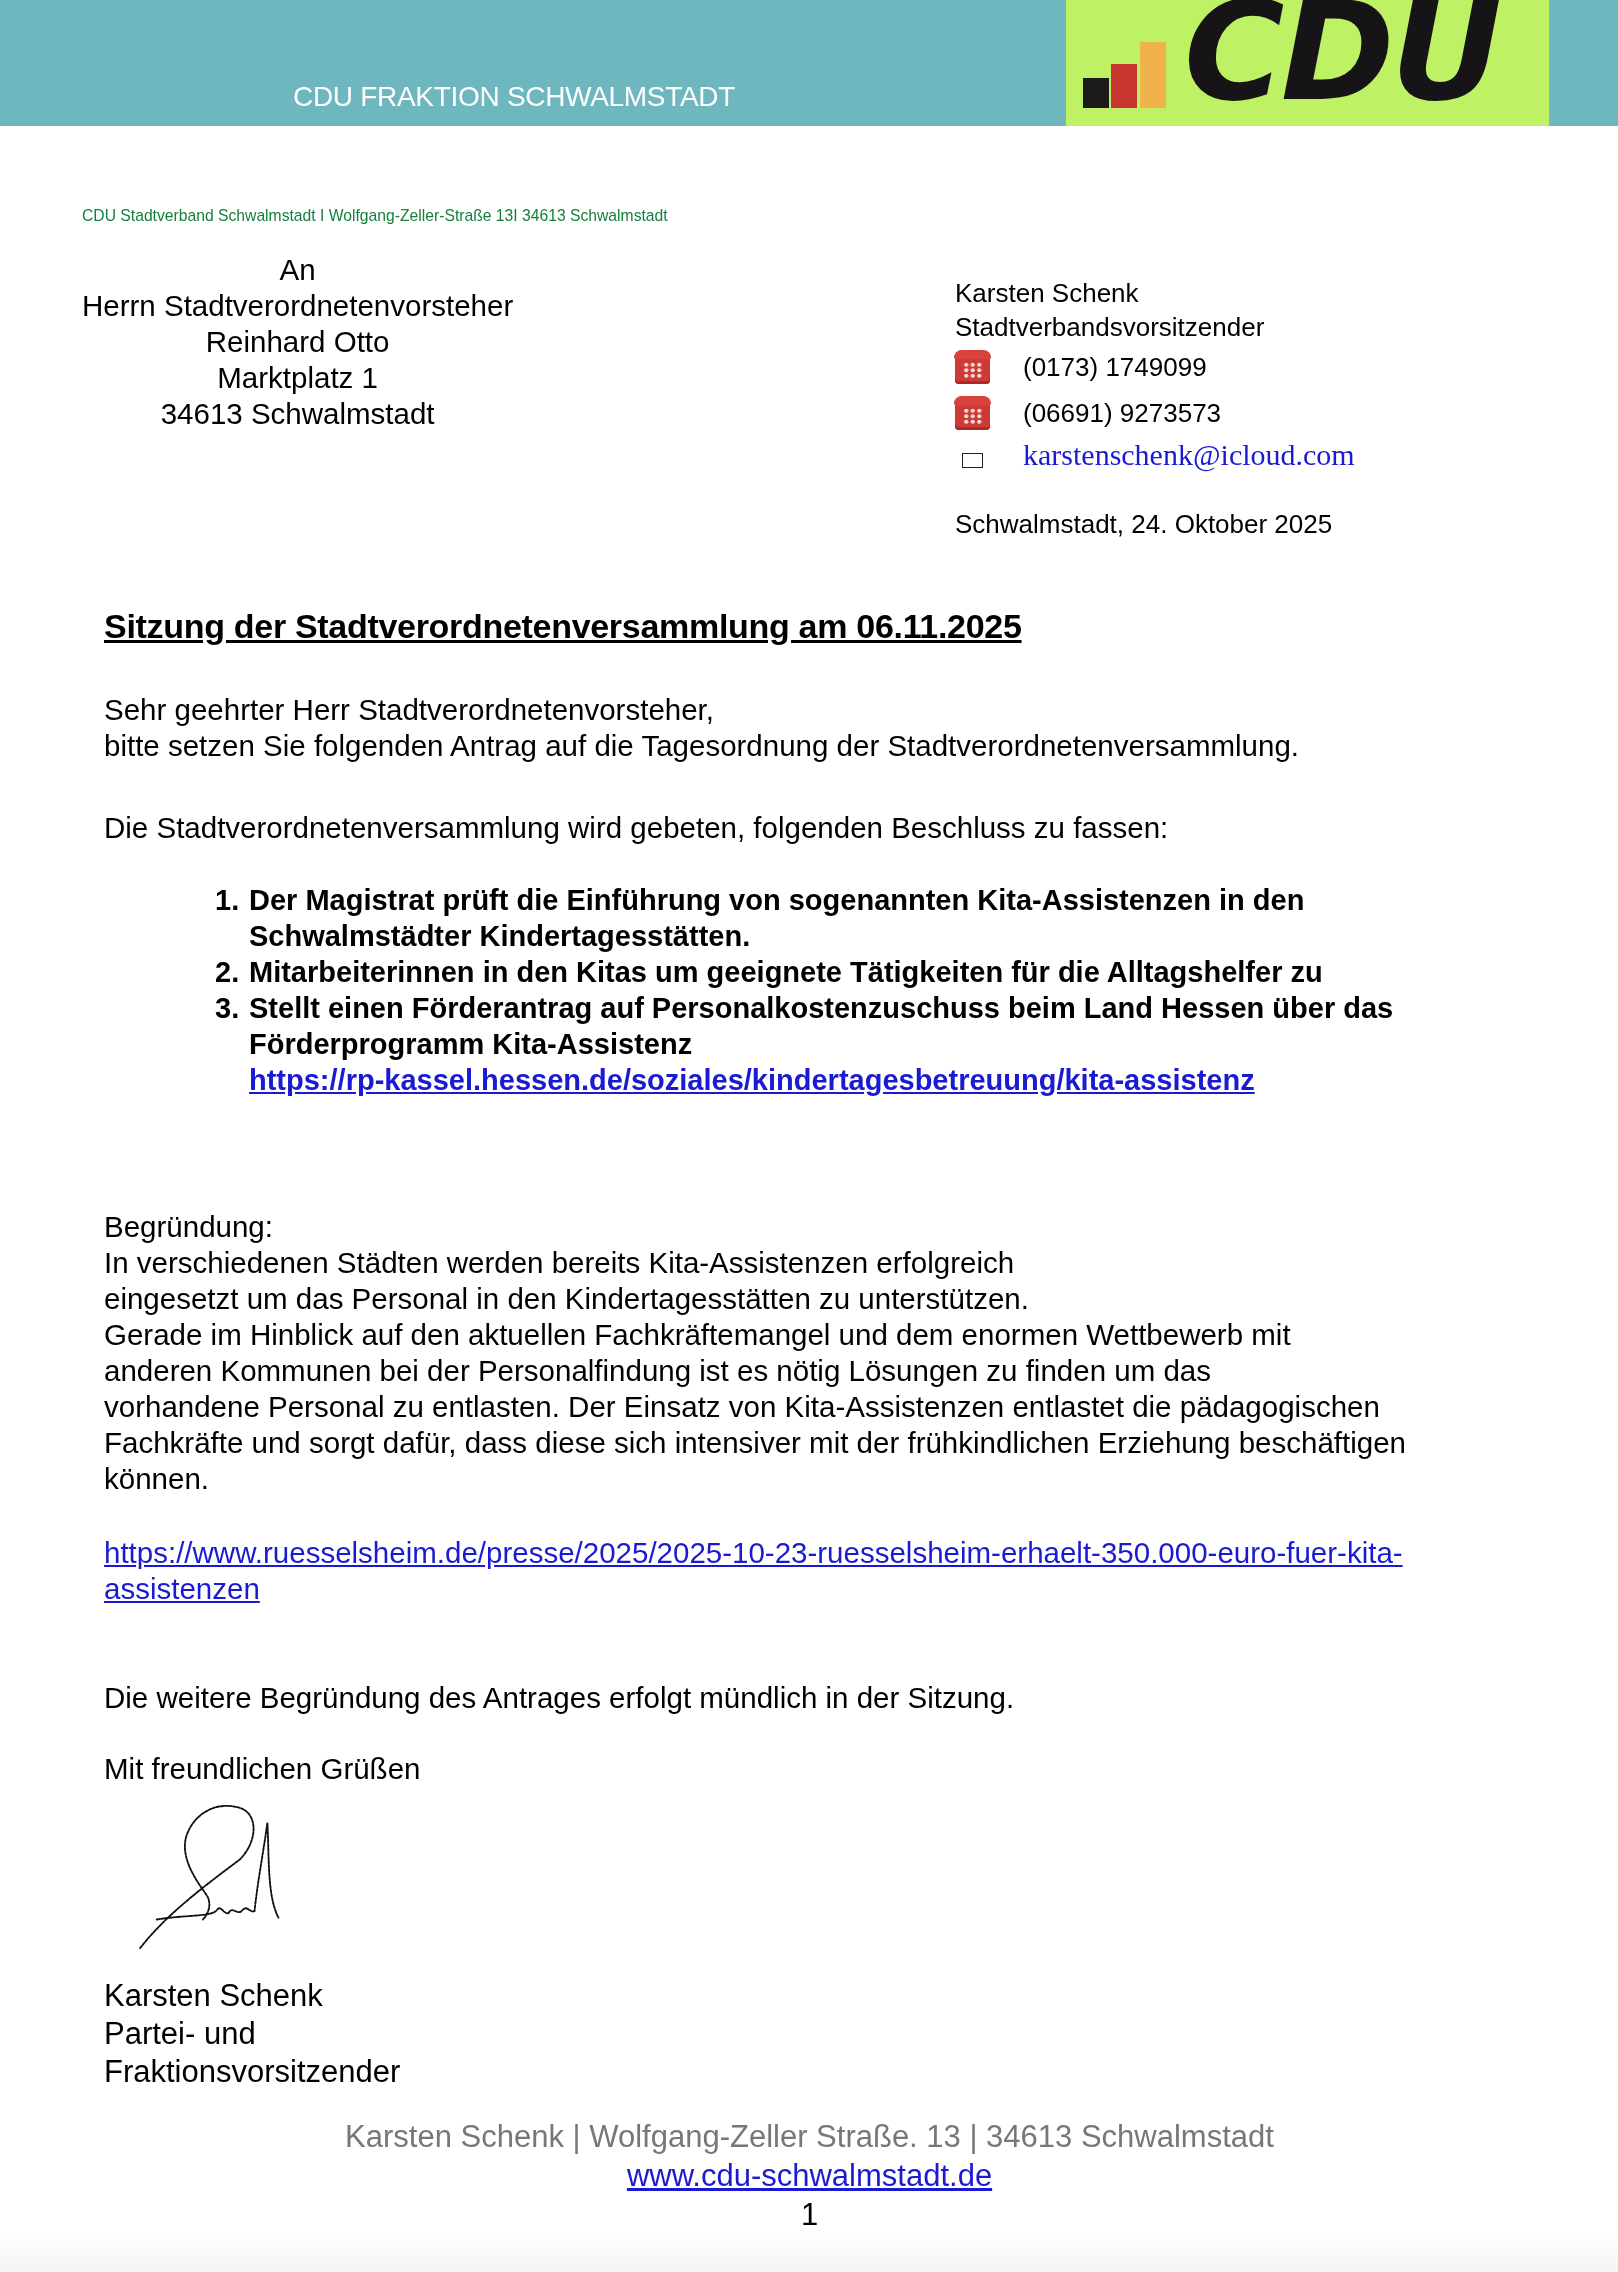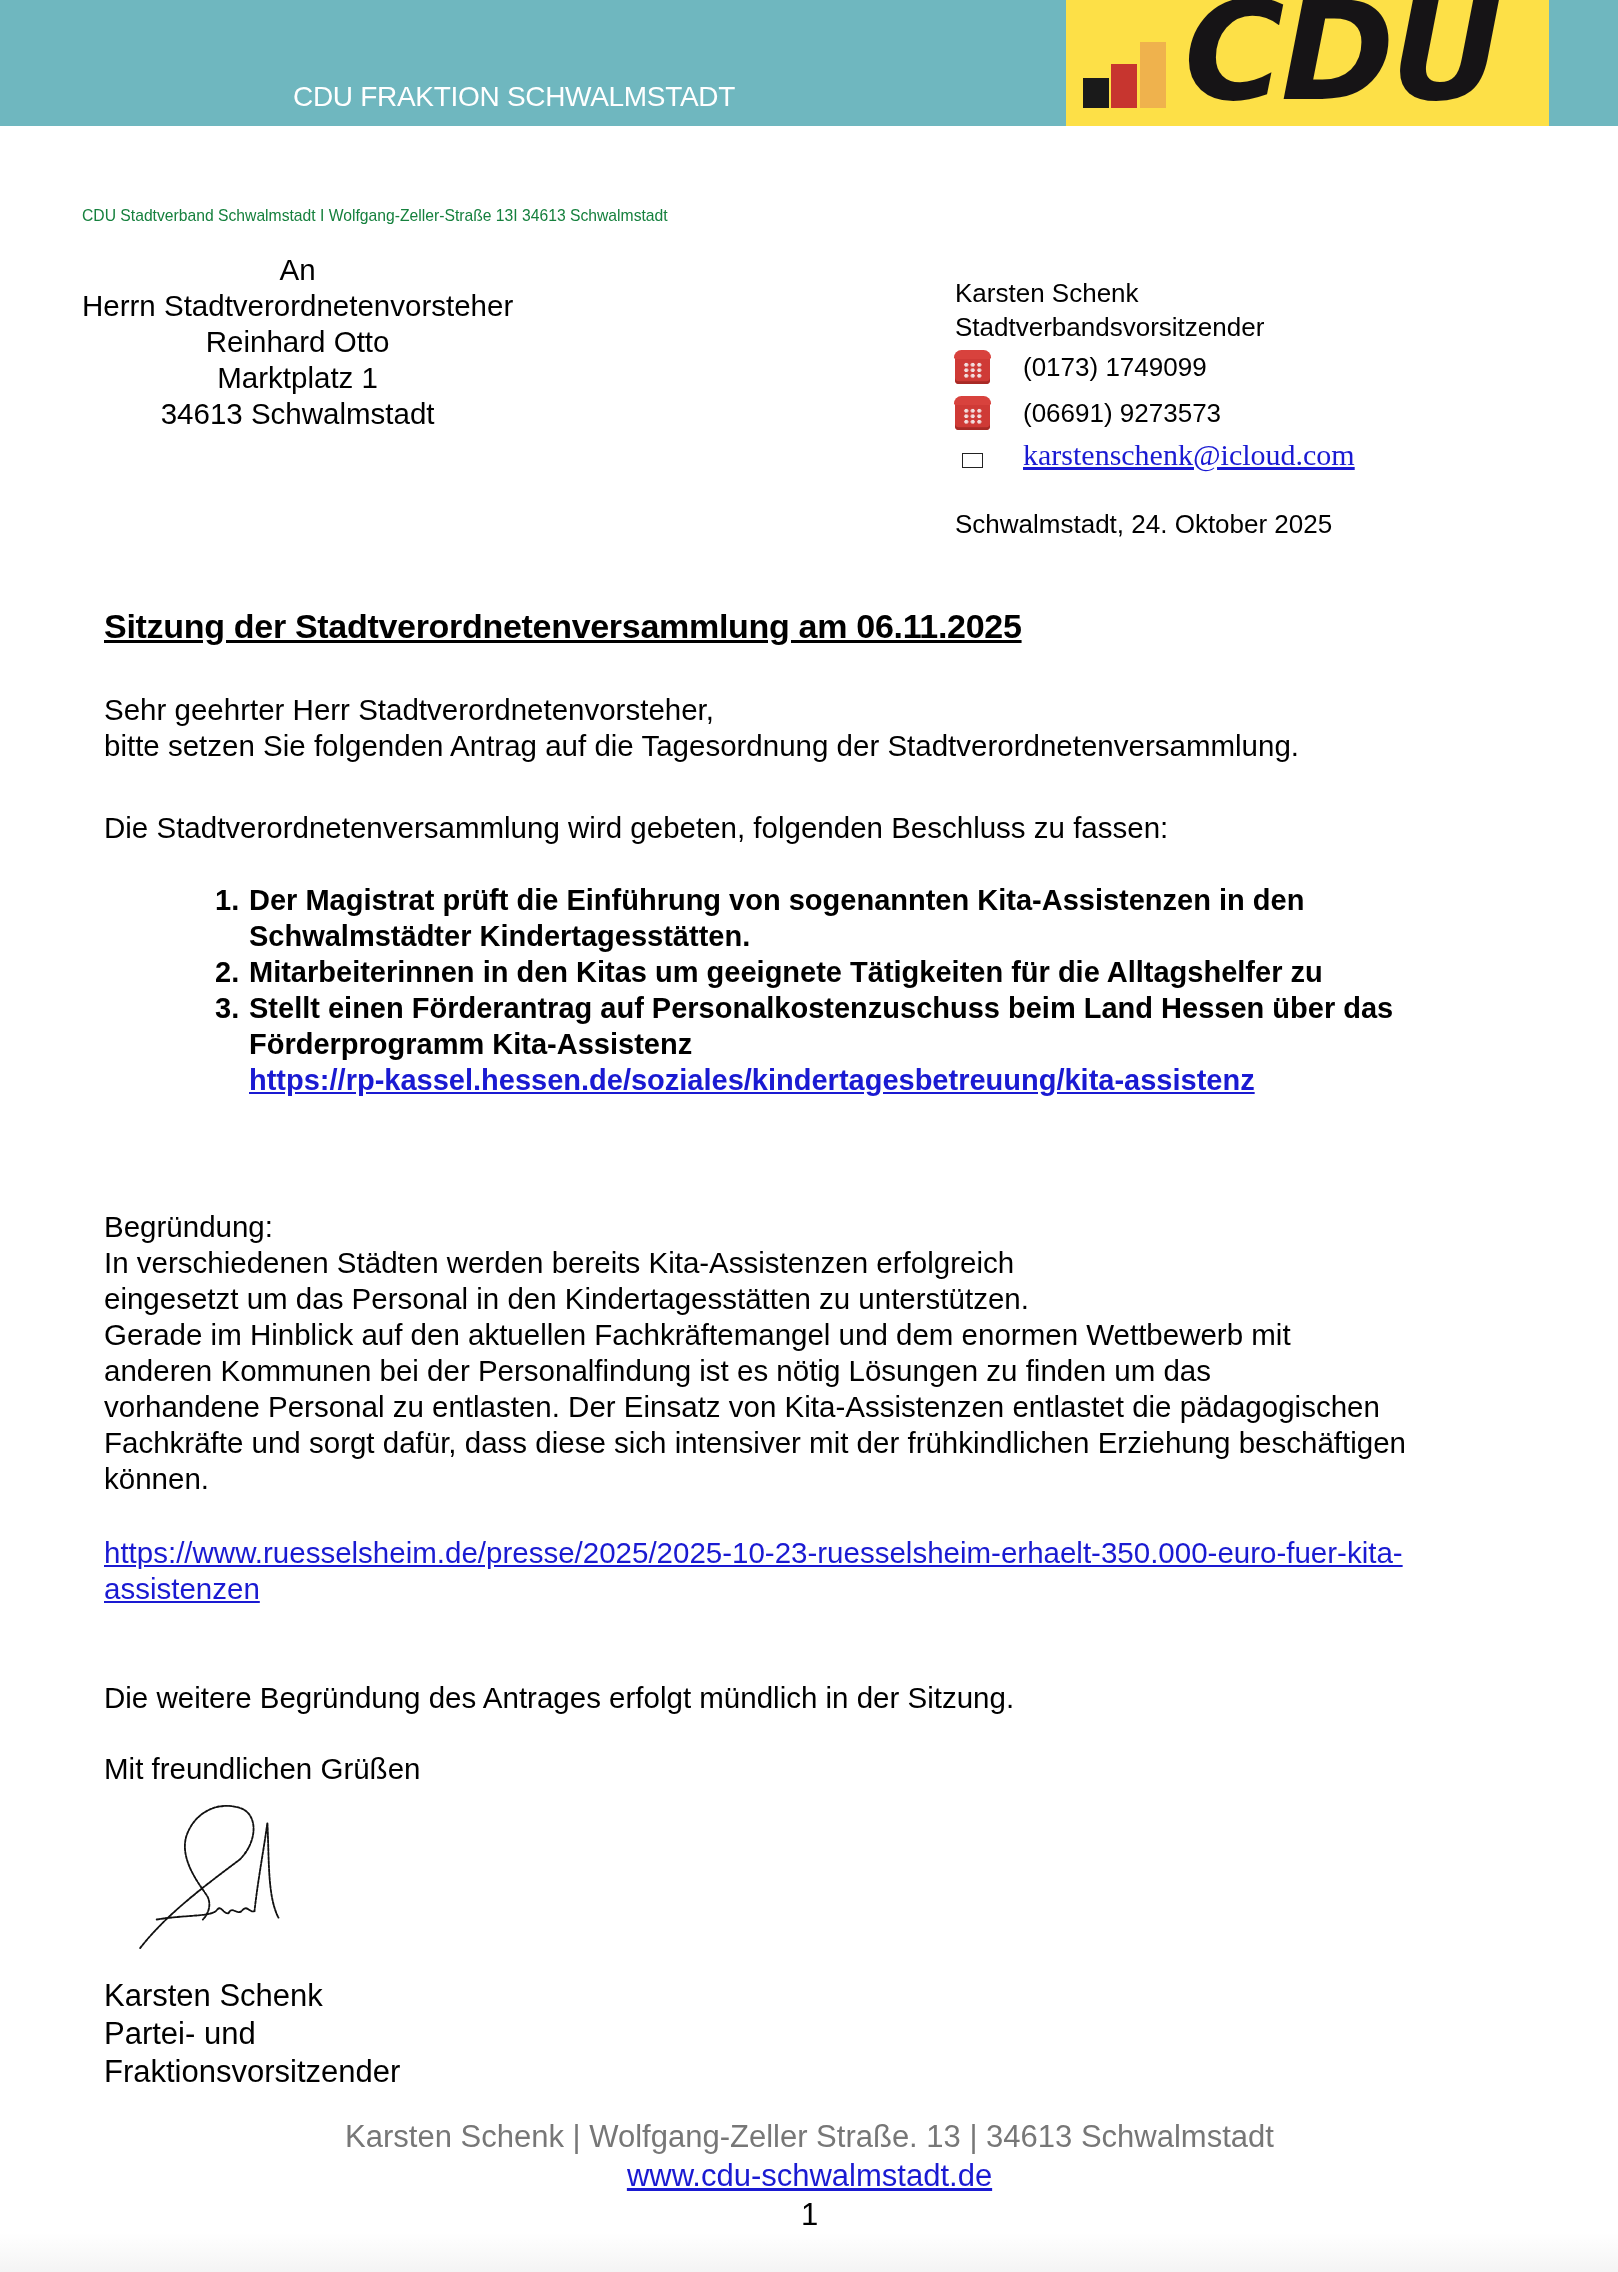--- a/index.html
+++ b/index.html
@@ -5,21 +5,21 @@
     html, body { margin: 0; padding: 0; }
     body {
       width: 1619px; height: 2272px; position: relative; overflow: hidden;
       background: #ffffff; color: #000;
       font-family: "Liberation Sans", "DejaVu Sans", sans-serif;
     }
     .abs { position: absolute; }
     .header-band { left: 0; top: 0; width: 1066px; height: 126px; background: #6fb7bf; }
     .header-band-right { left: 1549px; top: 0; width: 70px; height: 126px; background: #6fb7bf; }
     .header-title { left: 293px; top: 81px; color: #fff; font-size: 28px; letter-spacing: -0.3px; white-space: nowrap; }
-    .logo { left: 1066px; top: 0; width: 483px; height: 126px; background: #fde047; }
+    .logo { left: 1066px; top: 0; width: 483px; height: 126px; background: #bef264; }
     .logo .bar { position: absolute; bottom: 18.5px; }
     .logo .bar.b1 { left: 16.6px; width: 26px; height: 29.5px; background: #1a1a1a; }
     .logo .bar.b2 { left: 45px; width: 26px; height: 44px; background: #c7352f; }
     .logo .bar.b3 { left: 74px; width: 26px; height: 66px; background: #efb24d; }
     .logo-text { position: absolute; left: 118px; top: -16.6px; font-size: 137px; font-weight: 900; font-style: italic;
       color: #161416; letter-spacing: -3.7px; font-family: "DejaVu Sans", sans-serif; line-height: 1; }
 
     .sender-line { left: 82px; top: 207px; font-size: 15.7px; color: #15803d; white-space: nowrap; }
     .recipient { left: 82px; top: 252px; font-size: 29.5px; line-height: 36px; text-align: center; }
     .recipient div { white-space: nowrap; }
@@ -27,21 +27,21 @@
     .contact { left: 955px; top: 276px; font-size: 26px; }
     .contact .line { height: 34px; line-height: 34px; white-space: nowrap; }
     .contact-row { position: relative; height: 46px; line-height: 46px; white-space: nowrap; }
     .contact-row .ico { position: absolute; left: 0; top: 7.4px; width: 35px; height: 33px; }
     .contact-row .val { position: absolute; left: 68px; top: 0; }
     .phone-ico { background: #cf3a36; border-radius: 5.5px 5.5px 3.7px 3.7px; box-shadow: inset 0 -2.8px 0 #a82a26; }
     .phone-ico::before { content: ""; position: absolute; left: -0.9px; top: -1.8px; width: 37px; height: 9.2px; background: #d8423d; border-radius: 9.2px 9.2px 1.8px 1.8px; }
     .phone-ico .keys { position: absolute; left: 8.3px; top: 11px; width: 18.5px; height: 16.6px;
       background-image: radial-gradient(circle, #f2dede 1.8px, transparent 2.3px); background-size: 6.5px 5.5px; }
     .fax-ico { border: 1.8px solid #222; width: 18.5px !important; height: 13px !important; left: 7.4px !important; top: 16.6px !important; background: #fff; }
-    .email-link { font-family: "Liberation Serif", "DejaVu Serif", serif; color: #1a1ad2; text-decoration: underline; font-size: 30px; }
+    .email-link { font-family: "Liberation Serif", "DejaVu Serif", serif; color: #1a1ad2; font-size: 30px; }
     .date { left: 955px; top: 509px; font-size: 26px; white-space: nowrap; }
 
     .subject { left: 104px; top: 607px; font-size: 34px; font-weight: bold; letter-spacing: -0.3px; white-space: nowrap; text-decoration: underline; }
     .body-text { left: 104px; font-size: 29.5px; line-height: 36px; white-space: nowrap; }
     .salutation { top: 692px; }
     .request-intro { top: 810px; }
 
     .motion-list { left: 215px; top: 882px; font-size: 29px; font-weight: bold; line-height: 36px; }
     .motion-item { position: relative; padding-left: 34px; white-space: nowrap; }
     .motion-item .num { position: absolute; left: 0; top: 0; }

